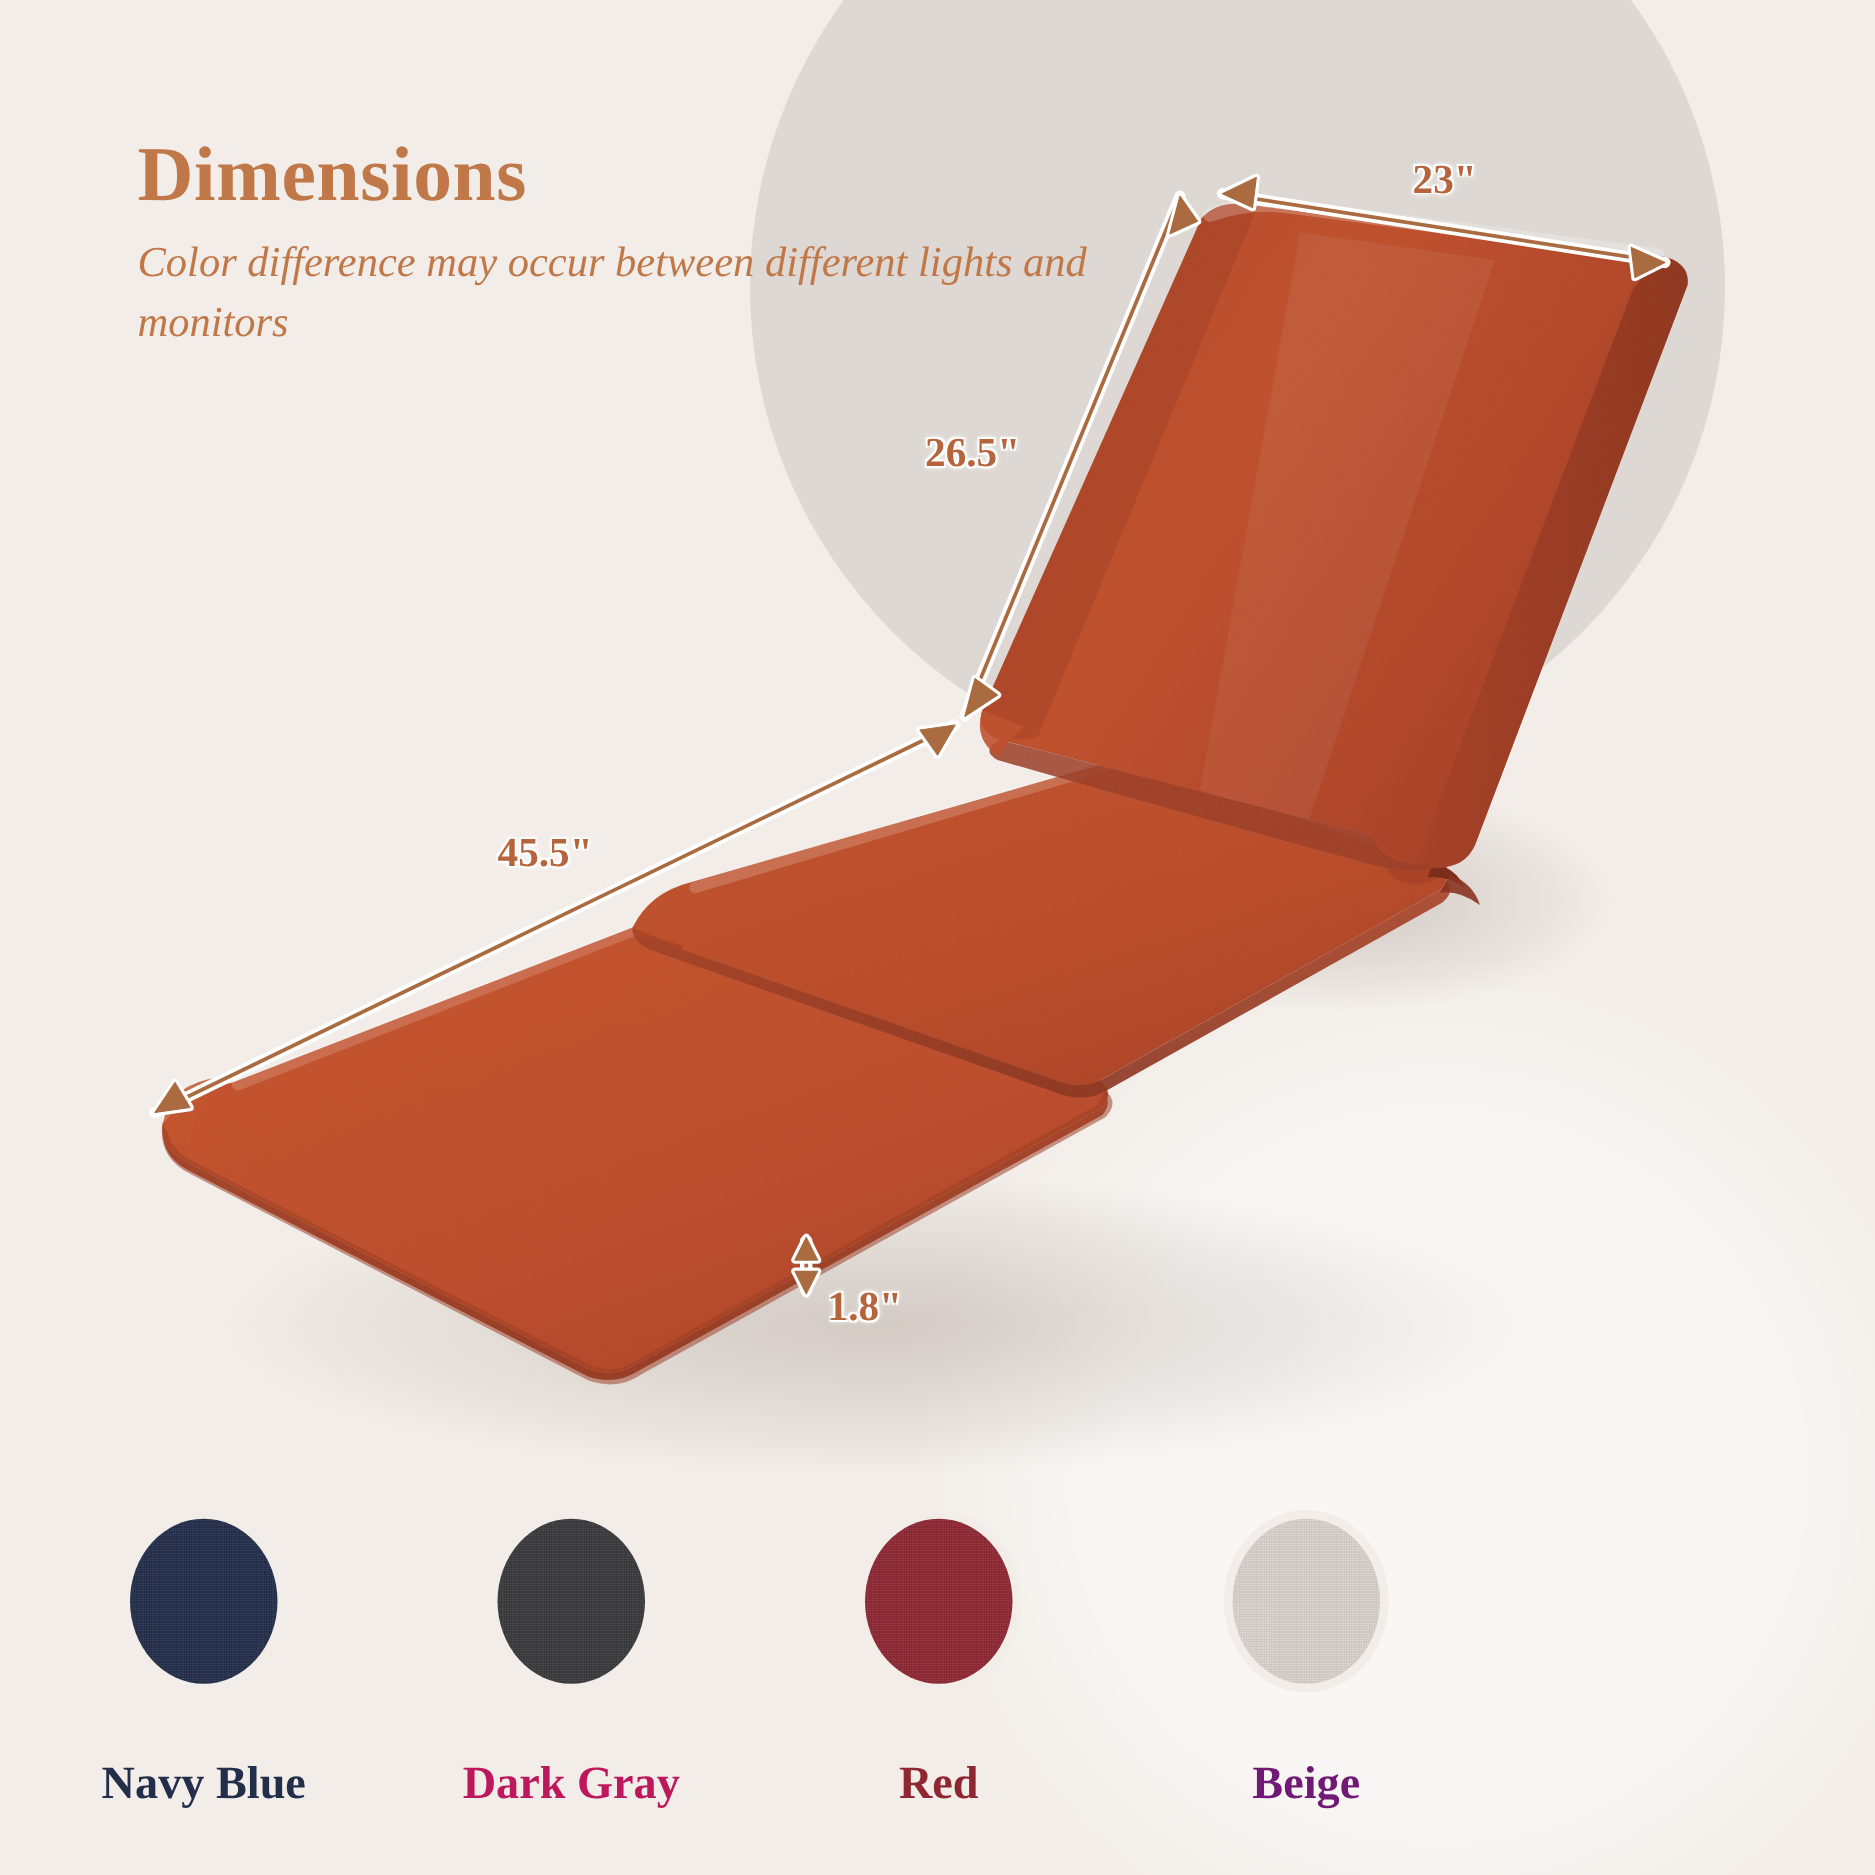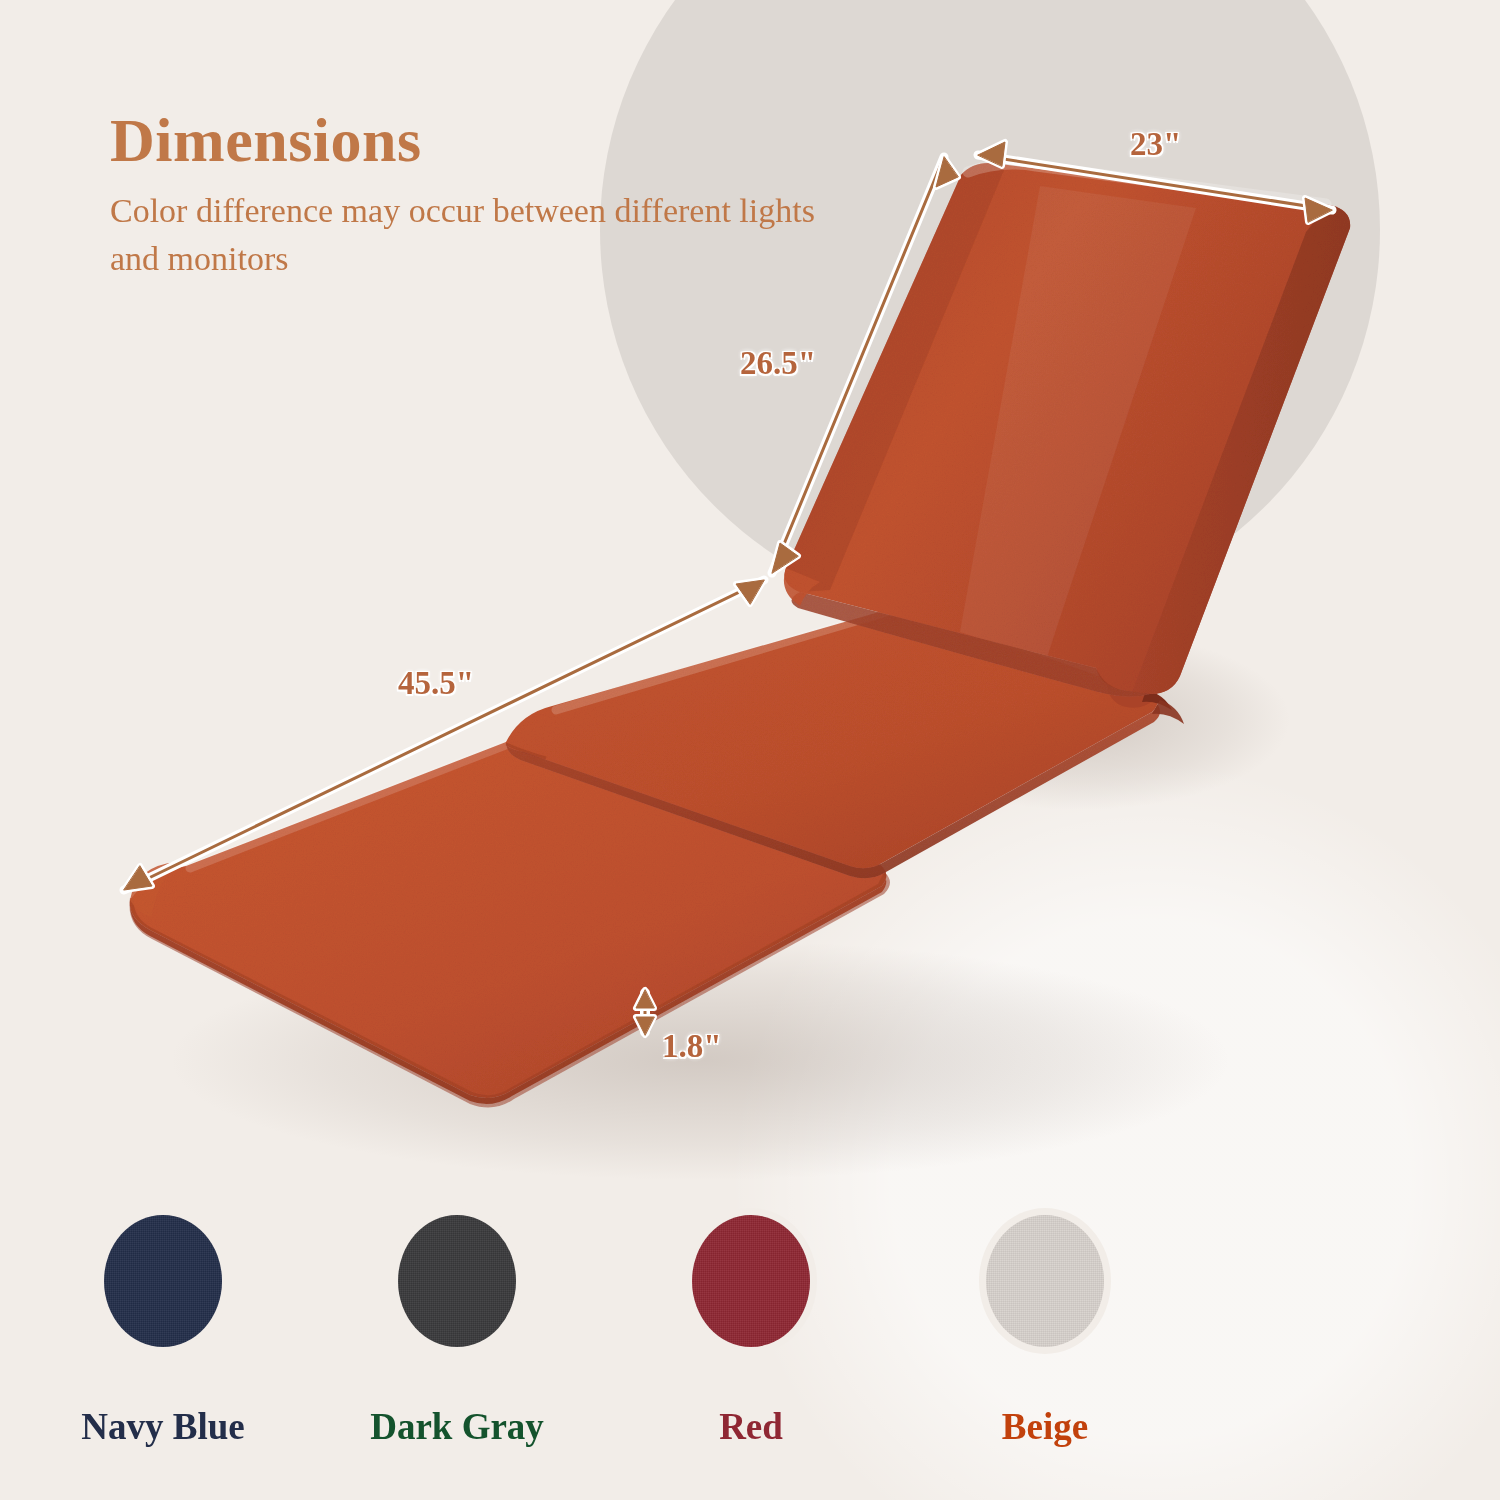--- a/index.html
+++ b/index.html
@@ -27,20 +27,21 @@
 
   
   .header{position:absolute;left:110px;top:108px;width:760px;}
   .title{
     font-size:62px;font-weight:700;letter-spacing:.5px;
     color:#c07848;line-height:1.05;margin:0 0 14px 0;
   }
   .subtitle{
     font-size:34px;line-height:1.42;color:#c07848;margin:0;
     font-weight:400;
+    font-style:italic;
   }
 
   
   #product{position:absolute;left:0;top:0;width:1500px;height:1500px;}
 
   
   .dim{
     position:absolute;
     color:#b5643c;
     font-size:33px;font-weight:700;
@@ -244,29 +245,29 @@
 
   <div class="swatches">
 
     <div class="swatch">
       <div class="dot" style="background: rgb(35, 46, 74);"></div>
       <div class="sw-label" style="color: rgb(35, 46, 74);">Navy Blue</div>
     </div>
 
     <div class="swatch">
       <div class="dot" style="background: rgb(58, 58, 60);"></div>
-      <div class="sw-label" style="color: #14532d;">Dark Gray</div>
+      <div class="sw-label" style="color: #be185d;">Dark Gray</div>
     </div>
 
 
     <div class="swatch">
       <div class="dot" style="background: rgb(143, 39, 51);"></div>
       <div class="sw-label" style="color: rgb(143, 39, 51); text-align: right;">Red</div>
     </div>
 
     <div class="swatch">
       <div class="dot" style="background: rgb(216, 210, 205);"></div>
-      <div class="sw-label" style="color: #c2410c;">Beige</div>
+      <div class="sw-label" style="color: #701a75;">Beige</div>
     </div>
 
   </div>
 
 </div>
 
 </body></html>

